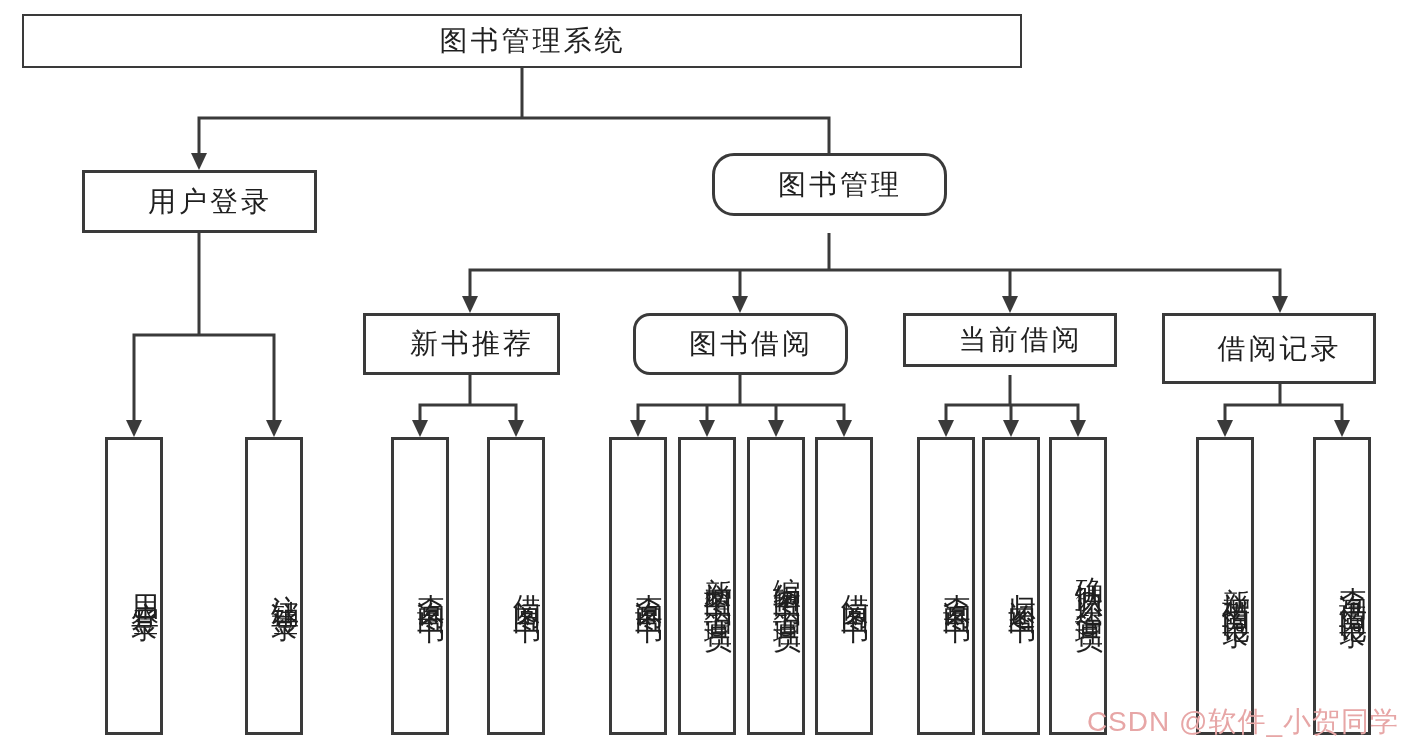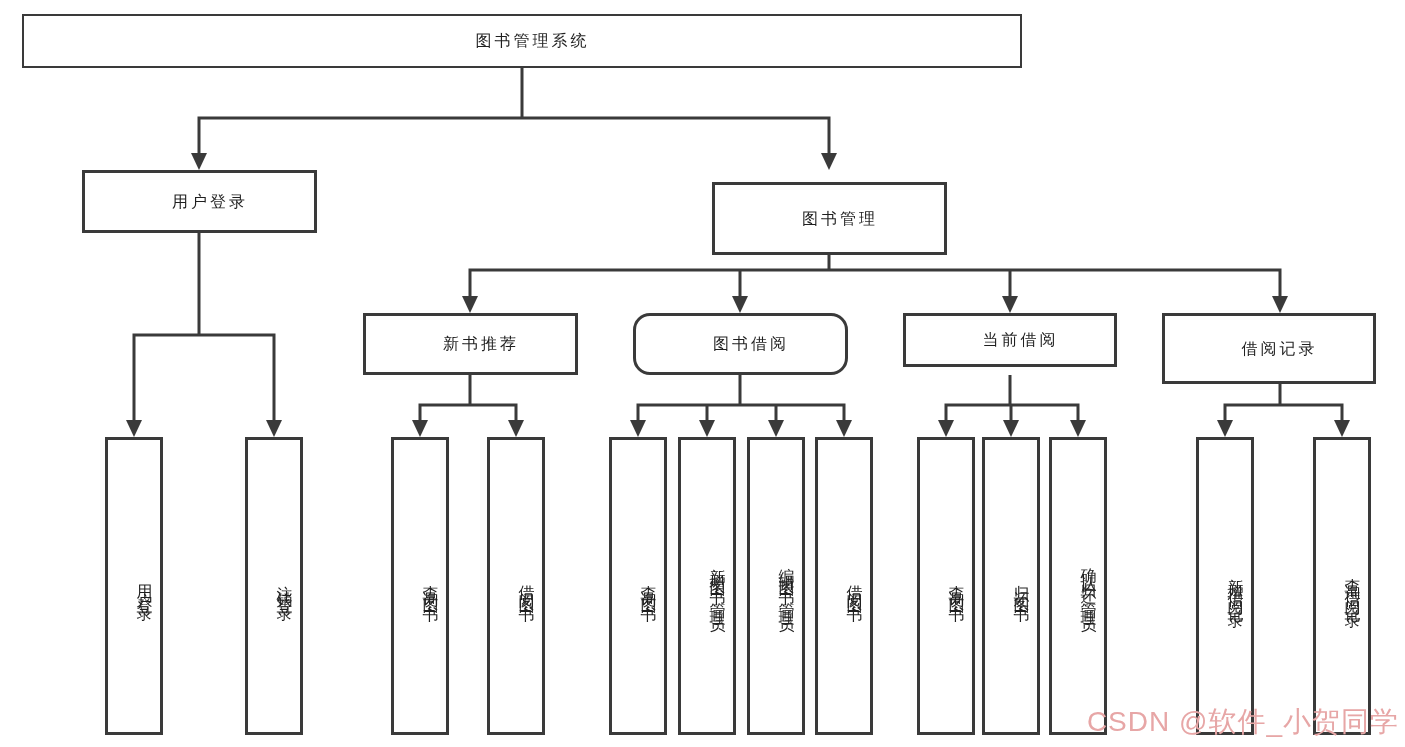--- a/index.html
+++ b/index.html
@@ -37,21 +37,21 @@
   }
   .box {
     position: absolute;
     z-index: 1;
     background: var(--background, #ffffff);
     border: 3px solid var(--line, #3a3a3a);
     color: var(--text, #1f1f1f);
     display: flex;
     align-items: center;
     justify-content: center;
-    font-size: 16px;
+    font-size: 28px;
     letter-spacing: 3px;
     line-height: 1;
     white-space: nowrap;
     padding-left: 21px;
   }
   .box.root { border-width: 2px; }
   .box.vert {
     writing-mode: vertical-rl;
     text-orientation: mixed;
     letter-spacing: 7px;
@@ -108,23 +108,23 @@
       <polygon points="1003,420 1019,420 1011,437"></polygon>
       <polygon points="1070,420 1086,420 1078,437"></polygon>
       <polygon points="1217,420 1233,420 1225,437"></polygon>
       <polygon points="1334,420 1350,420 1342,437"></polygon>
     </g>
   </svg>
 
   <div class="box root" style="left:22px; top:14px; width:1000px; height:54px;">图书管理系统</div>
 
   <div class="box" style="left:82px; top:170px; width:235px; height:63px;">用户登录</div>
-  <div class="box" style="left:712px; top:182px; width:235px; height:73px;">图书管理</div>
+  <div class="box" style="left:712px; top:153px; width:235px; height:63px;border-radius:22px;">图书管理</div>
 
-  <div class="box" style="left:363px; top:313px; width:215px; height:62px;">新书推荐</div>
+  <div class="box" style="left:363px; top:313px; width:197px; height:62px;">新书推荐</div>
   <div class="box" style="left:633px; top:313px; width:215px; height:62px;border-radius:17px;">图书借阅</div>
   <div class="box" style="left:903px; top:313px; width:214px; height:54px;">当前借阅</div>
   <div class="box" style="left:1162px; top:313px; width:214px; height:71px;">借阅记录</div>
 
   <div class="box vert" style="left:105px; top:437px; width:58px; height:298px;">用户登录</div>
   <div class="box vert" style="left:245px; top:437px; width:58px; height:298px;">注销登录</div>
 
   <div class="box vert" style="left:391px; top:437px; width:58px; height:298px;">查询图书</div>
   <div class="box vert" style="left:487px; top:437px; width:58px; height:298px;">借阅图书</div>
 

